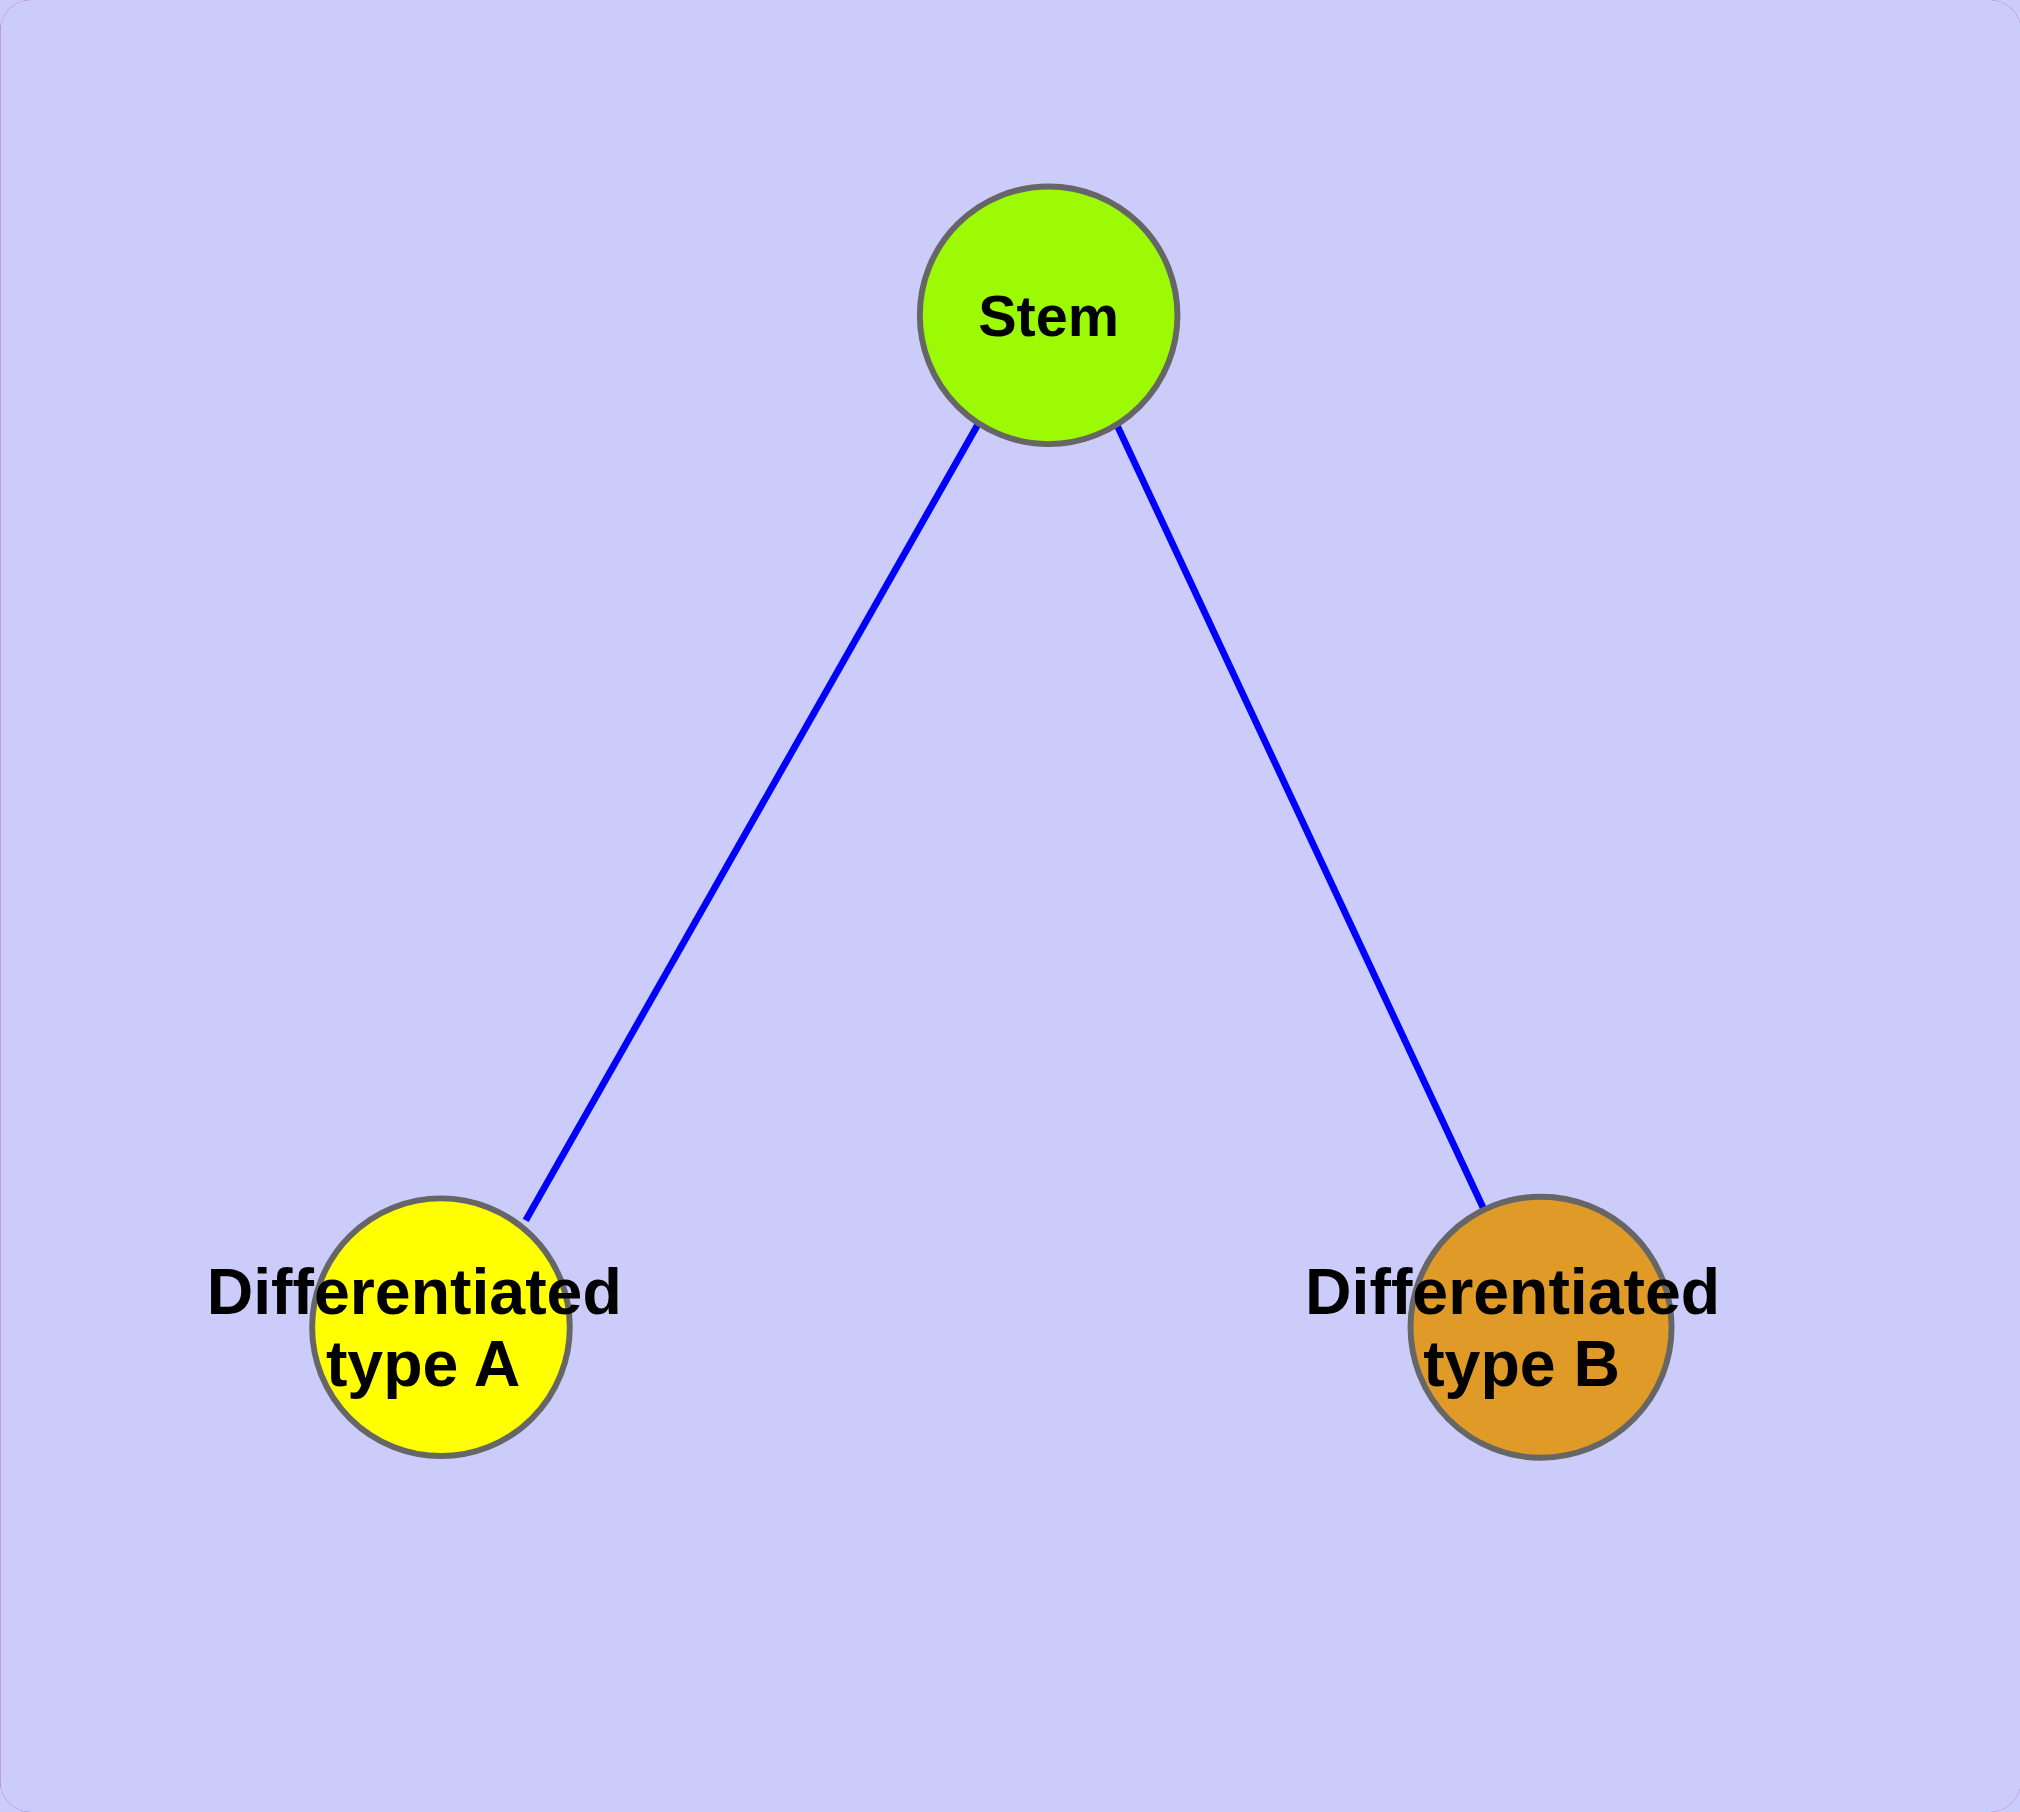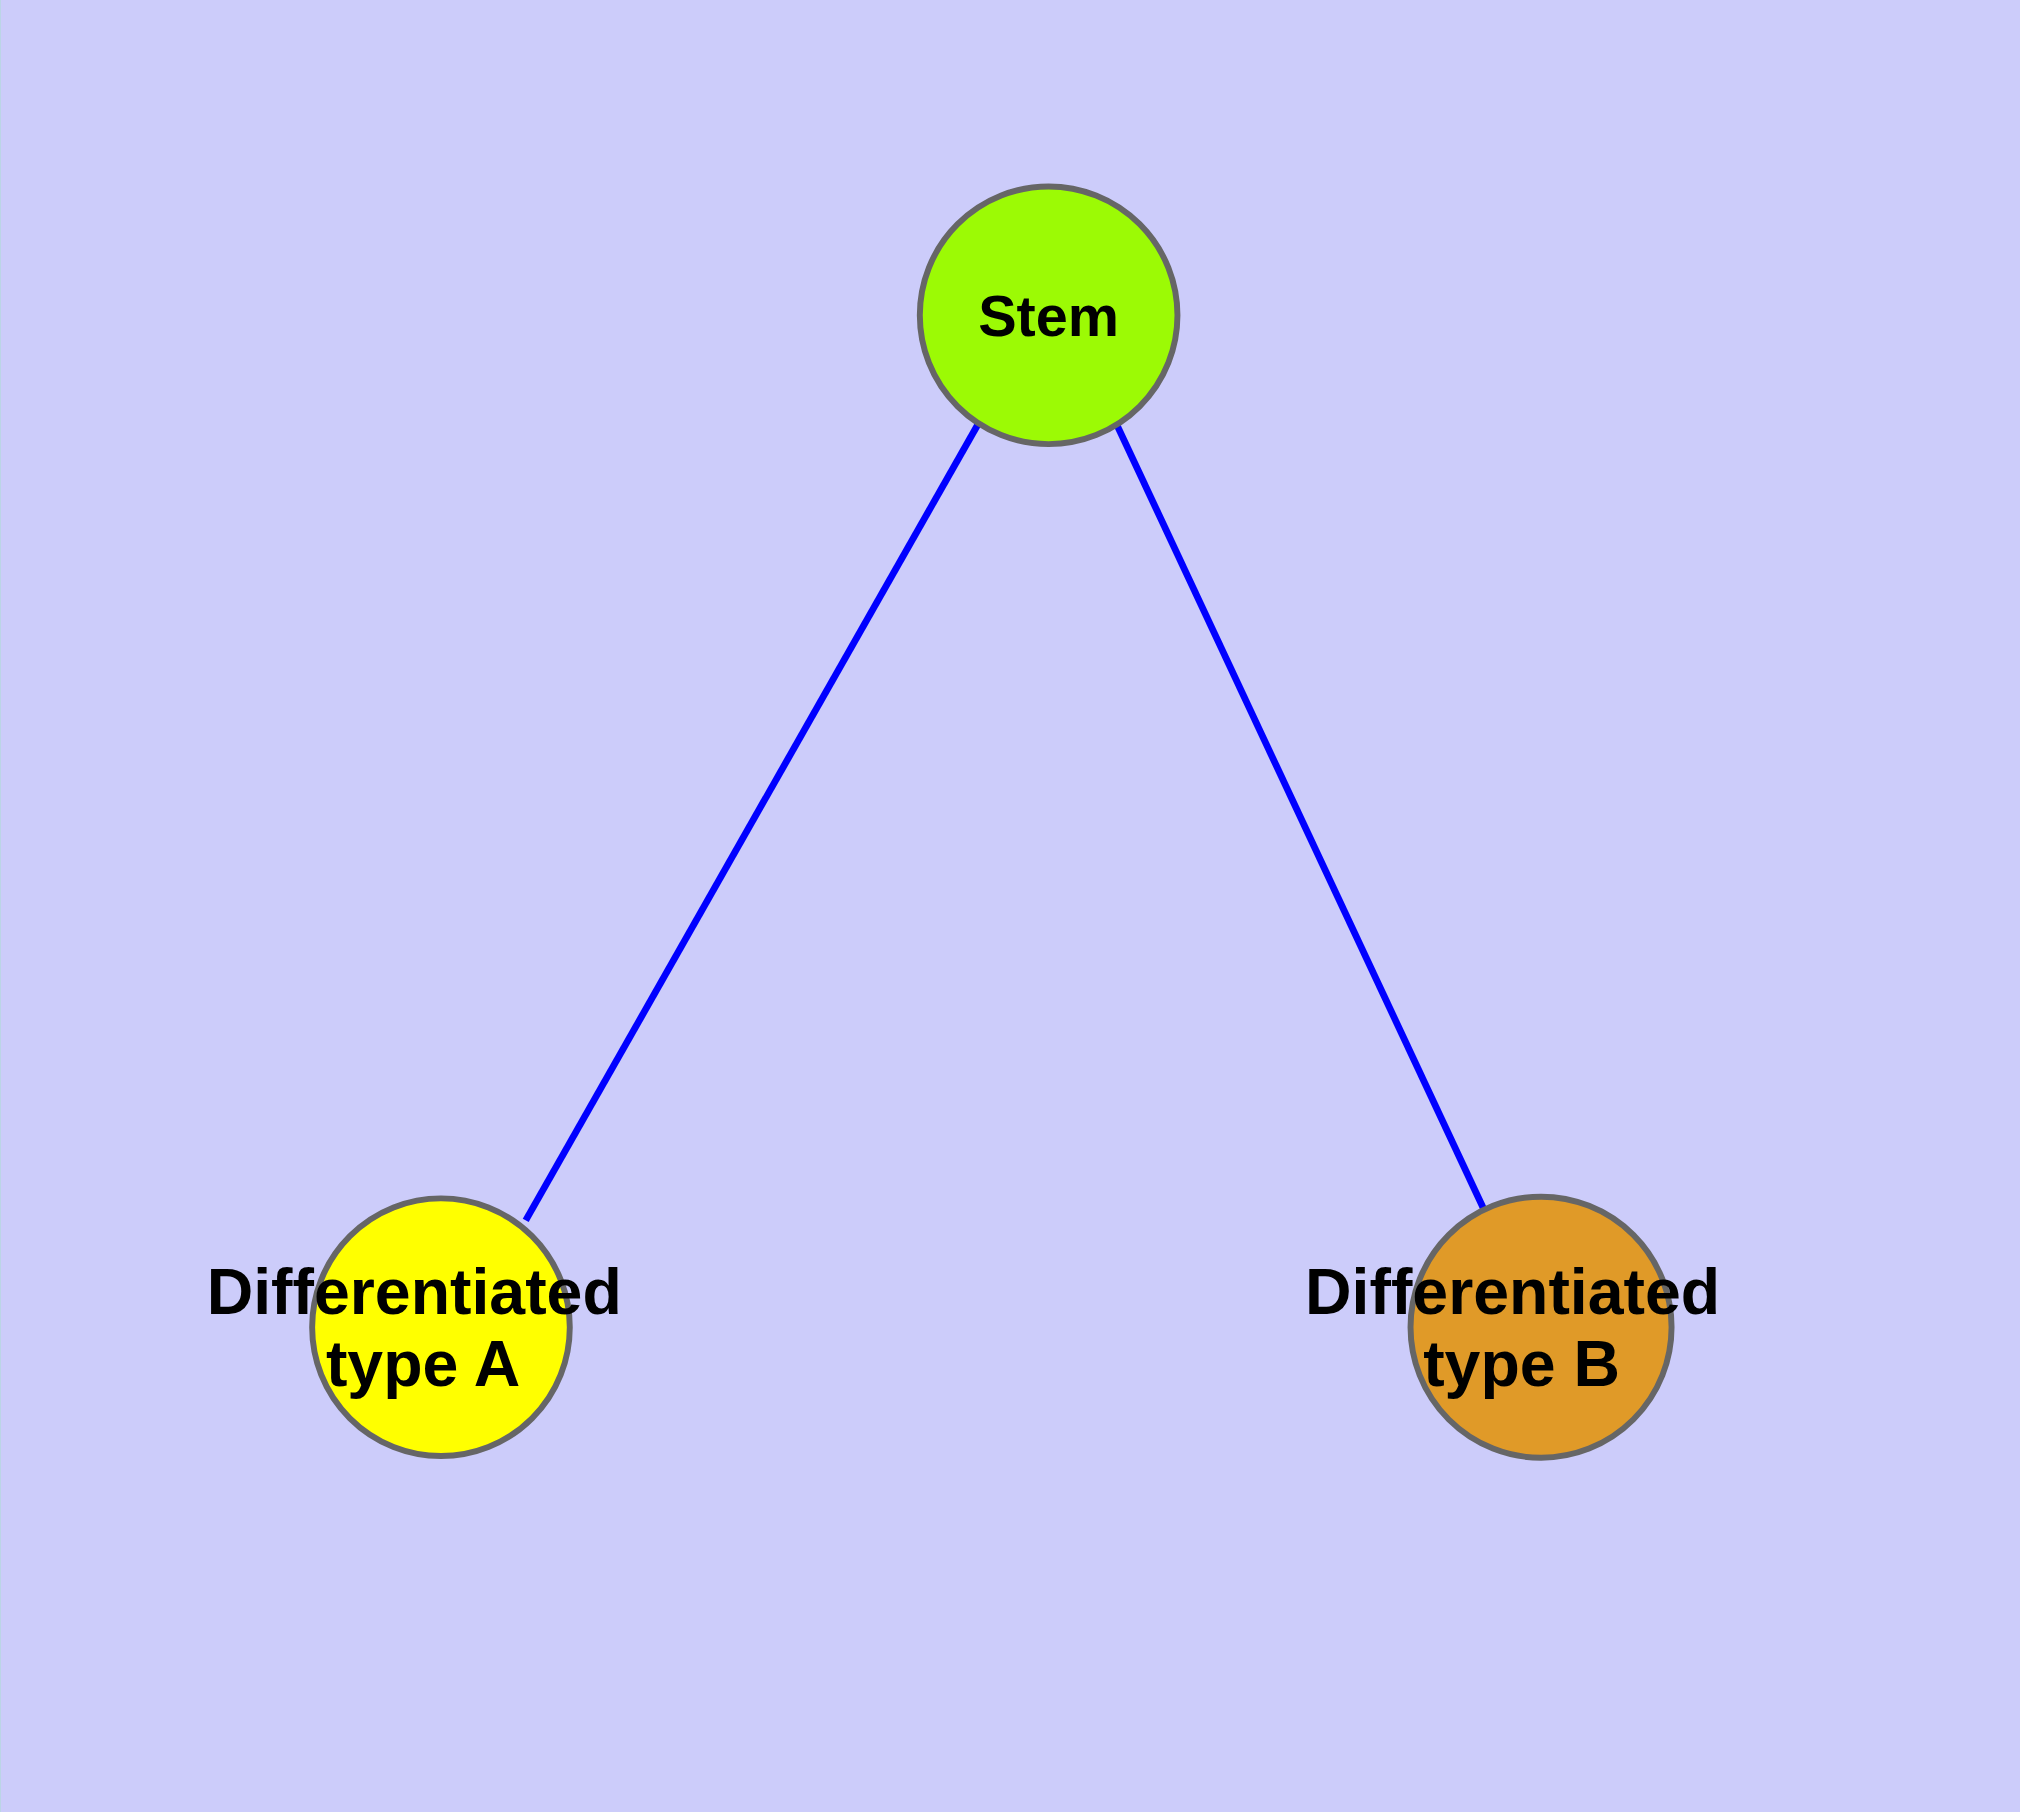--- a/index.html
+++ b/index.html
@@ -5,23 +5,24 @@
 <style>
   html, body {
     margin: 0;
     padding: 0;
     background: #ccccfa;
   }
   #canvas {
     position: relative;
     width: 2021px;
     height: 1812px;
-    background: #86efac;
+    background: #a21caf;
     overflow: hidden;
     font-family: "Liberation Sans", "DejaVu Sans", sans-serif;
+    border-radius: 31px;
   }
   #graph-svg {
     position: absolute;
     top: 0;
     left: 0;
     width: 2021px;
     height: 1812px;
     display: block;
   }
   .node-label {

